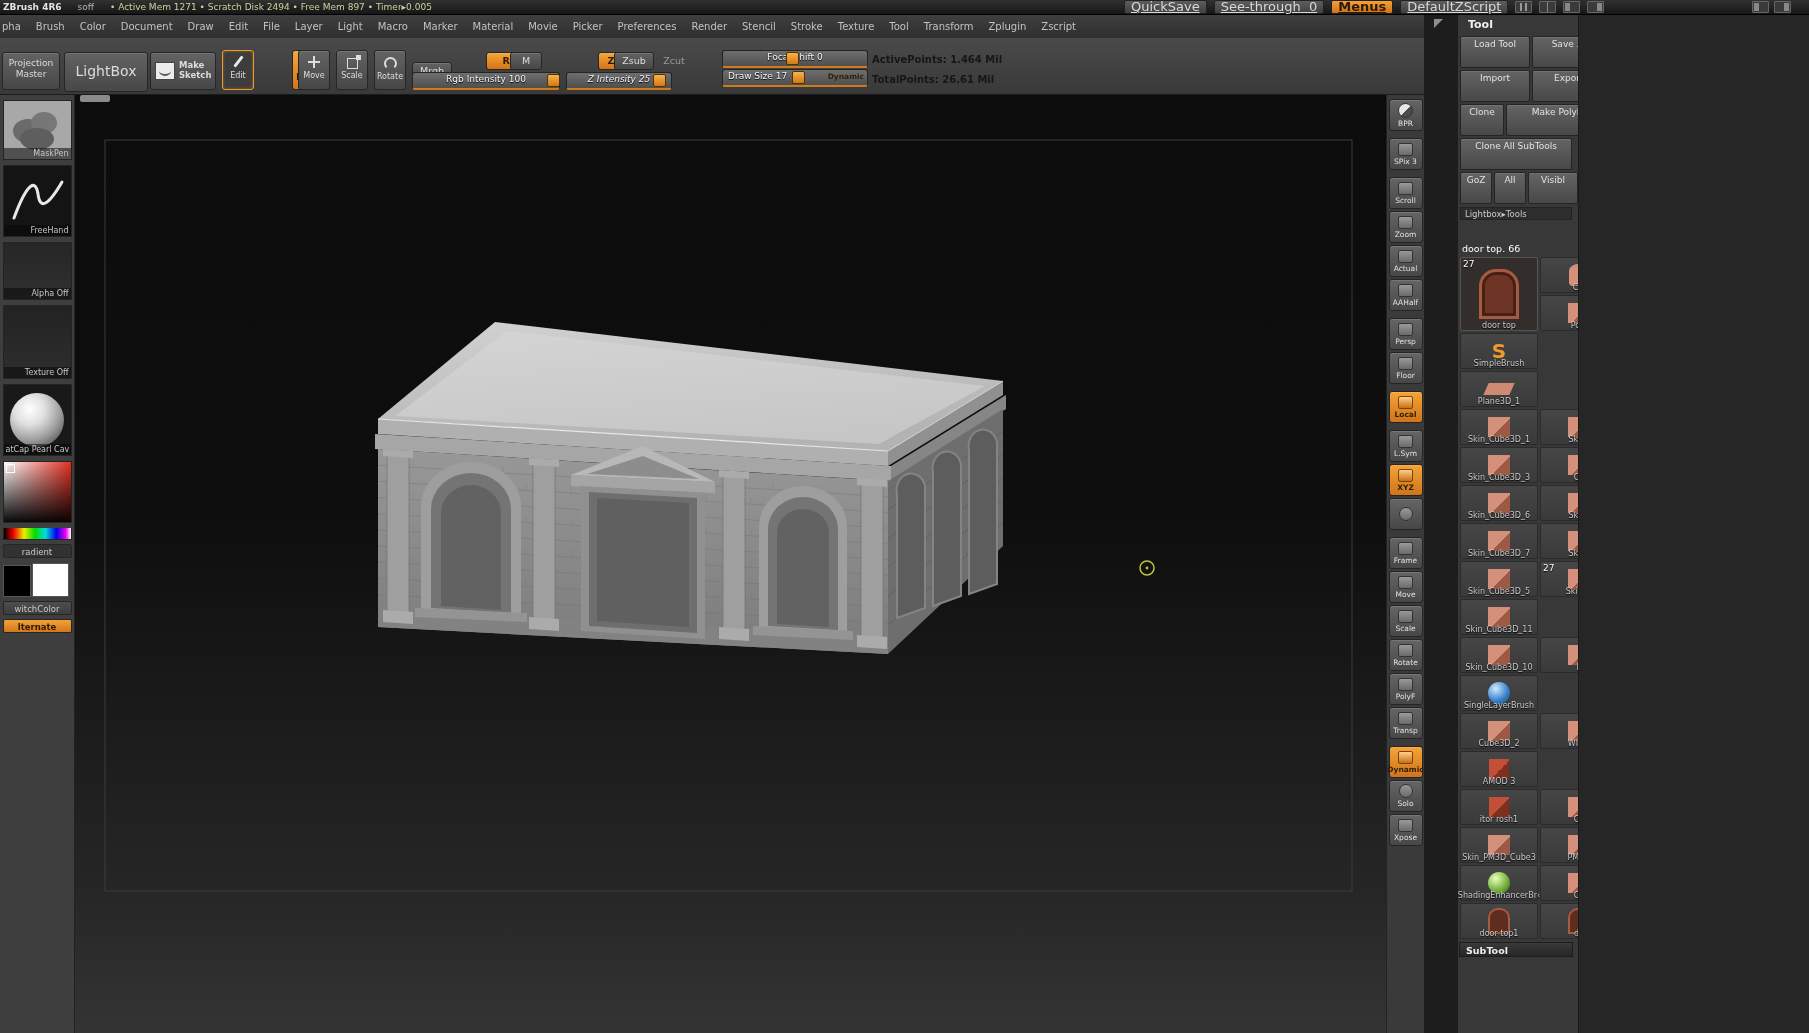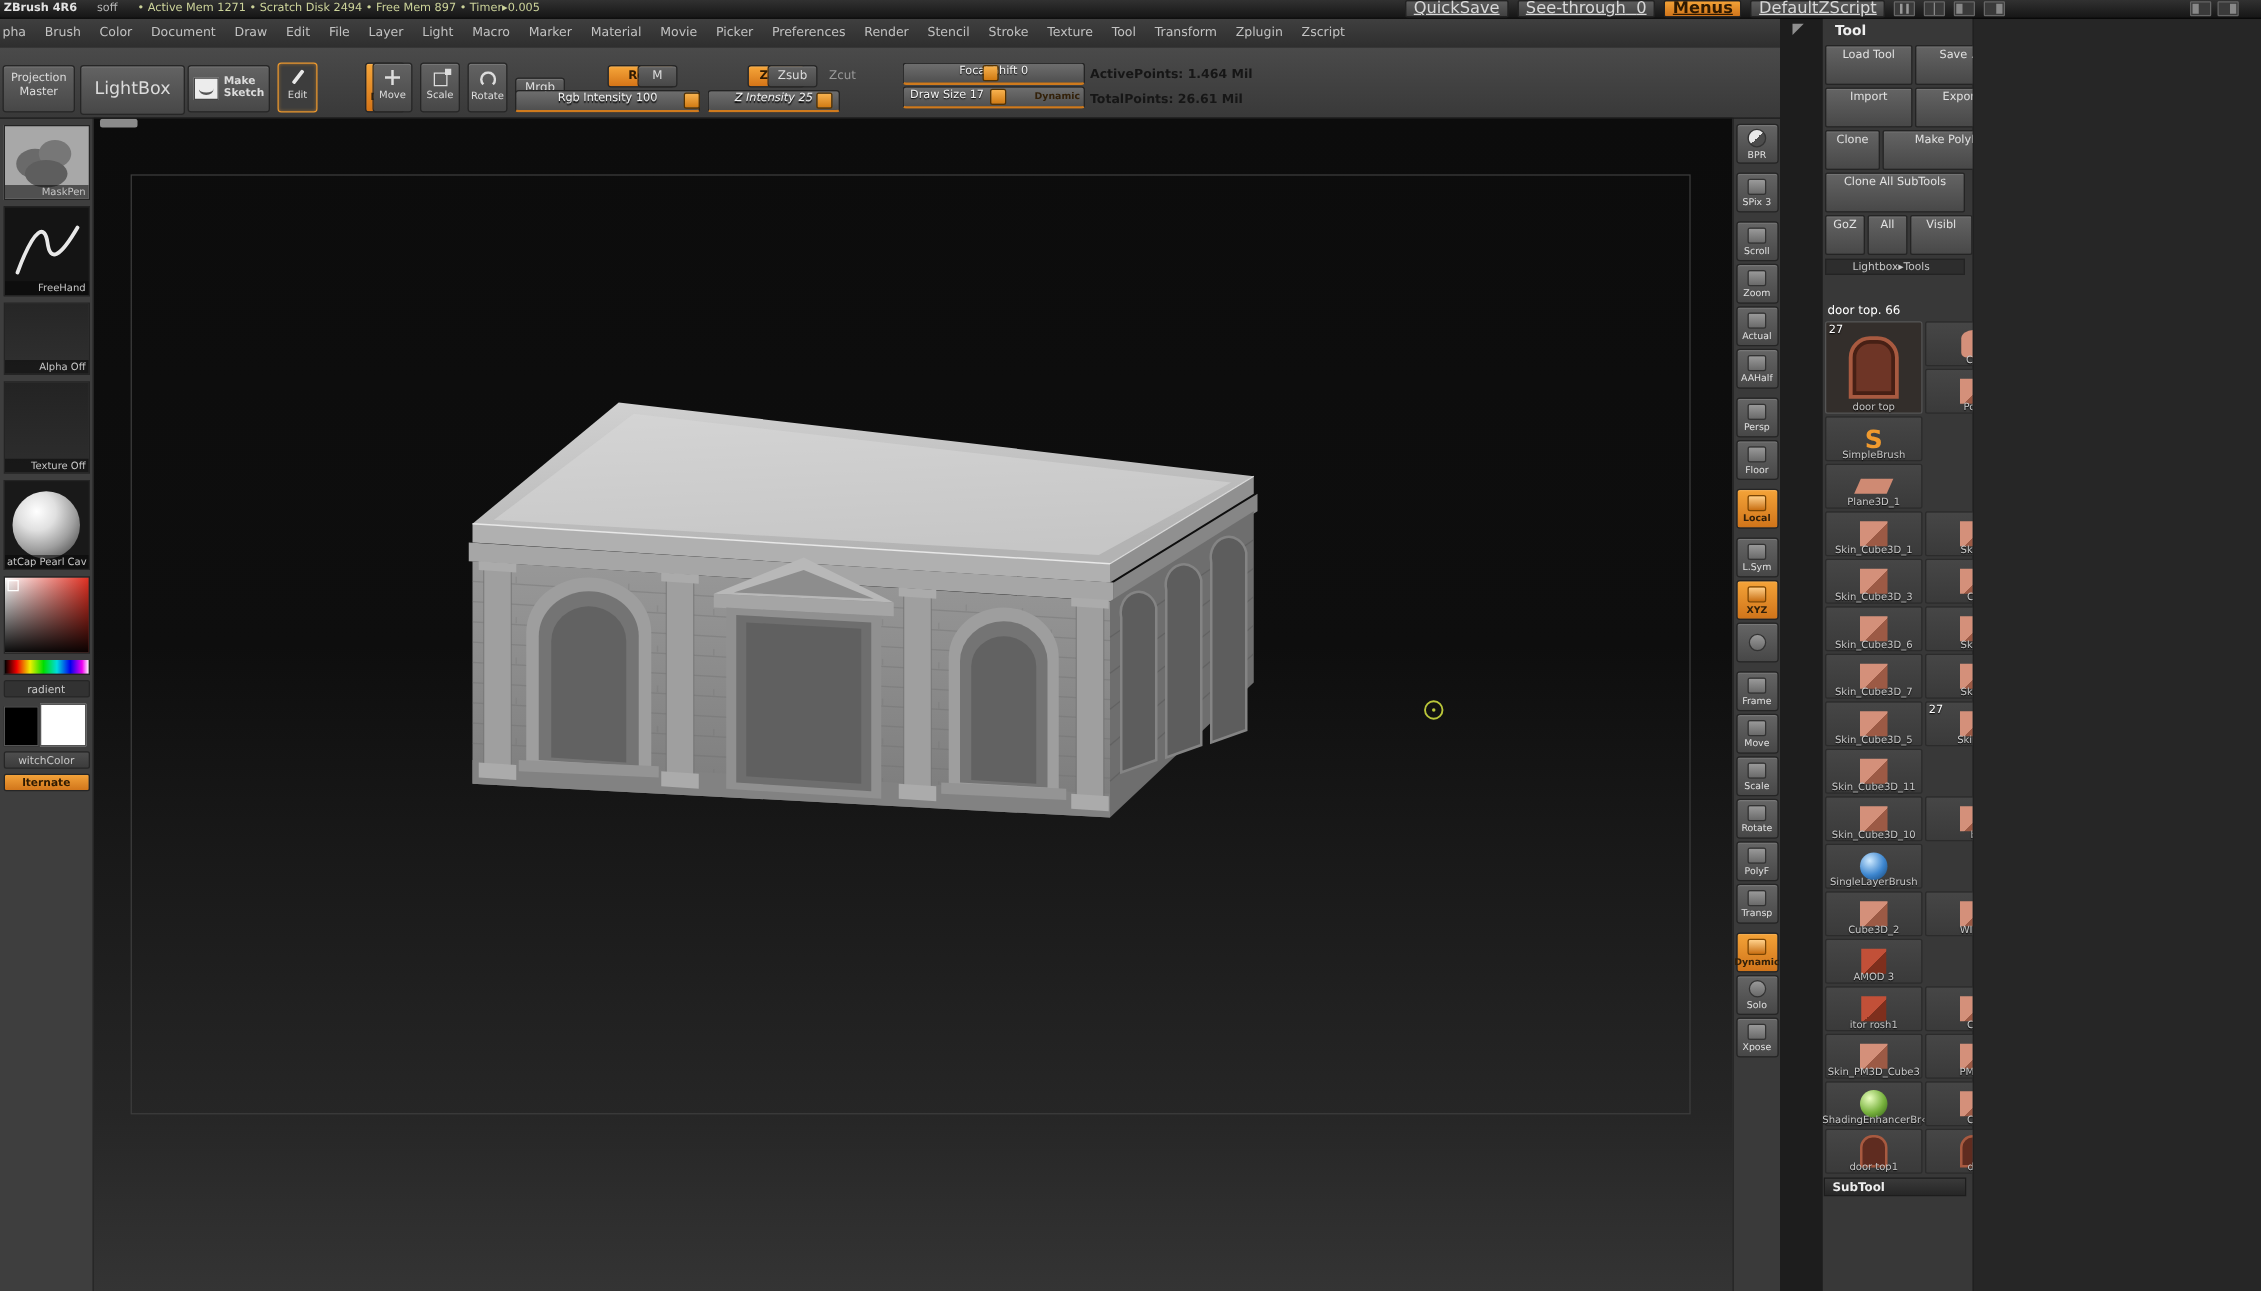--- a/index.html
+++ b/index.html
@@ -115,21 +115,21 @@
     border-top:9px solid #8f8f8f;border-right:9px solid transparent;}
   #tool-panel{position:absolute;left:34px;top:0;width:120px;height:1019px;background:#383838;
     overflow:hidden;border-right:1px solid #1b1b1b;}
   .tp-title{font-size:11px;font-weight:bold;color:#efefef;padding:4px 0 3px 10px;}
   .tp-row{display:flex;gap:2px;margin:2px 0 0 2px;width:162px;}
   .tp-btn{height:32px;line-height:15px;font-size:9px;color:#e2e2e2;text-align:center;flex:none;
     background:linear-gradient(#646464,#484848);border:1px solid #242424;border-radius:2px;
     box-shadow:inset 0 1px 0 rgba(255,255,255,.1);box-sizing:border-box;}
   .w70{width:70px}.w44{width:44px}.w110{width:110px}.w112{width:112px}.w32{width:32px}.w50{width:50px}
   .tp-bar{width:112px;margin:3px 0 0 2px;height:13px;line-height:13px;font-size:8.5px;color:#c8c8c8;
-    background:#2d2d2d;border:1px solid #232323;padding-left:21px;box-sizing:border-box;}
+    background:#2d2d2d;border:1px solid #232323;padding-left:4px;box-sizing:border-box;}
   .tp-current{font-size:9.5px;font-weight:normal;color:#ffffff;padding:3px 12px 1px 4px;margin-top:20px;}
   #inventory{display:grid;grid-template-columns:78px 78px;grid-auto-rows:36px;gap:2px;width:158px;margin:2px 0 0 2px;}
   .cell{position:relative;background:linear-gradient(#464646,#3a3a3a);border:1px solid #2b2b2b;border-radius:2px;
     display:flex;align-items:center;justify-content:center;}
   .cell.big{background:#332e2b;border-color:#555;}
   .cell-label{position:absolute;bottom:0;left:50%;transform:translateX(-50%);font-size:8px;color:#c9c9c9;
     white-space:nowrap;text-shadow:0 1px 1px #000;}
   .badge{position:absolute;left:2px;top:1px;font-size:9px;color:#fff;text-shadow:0 1px 1px #000;}
   .t-cube{width:22px;height:20px;background:linear-gradient(135deg,#d4907a 55%,#9c5a45 55%);}
   .t-cyl{width:20px;height:22px;background:#d4907a;border-radius:50% 50% 4px 4px/30% 30% 4px 4px;}

